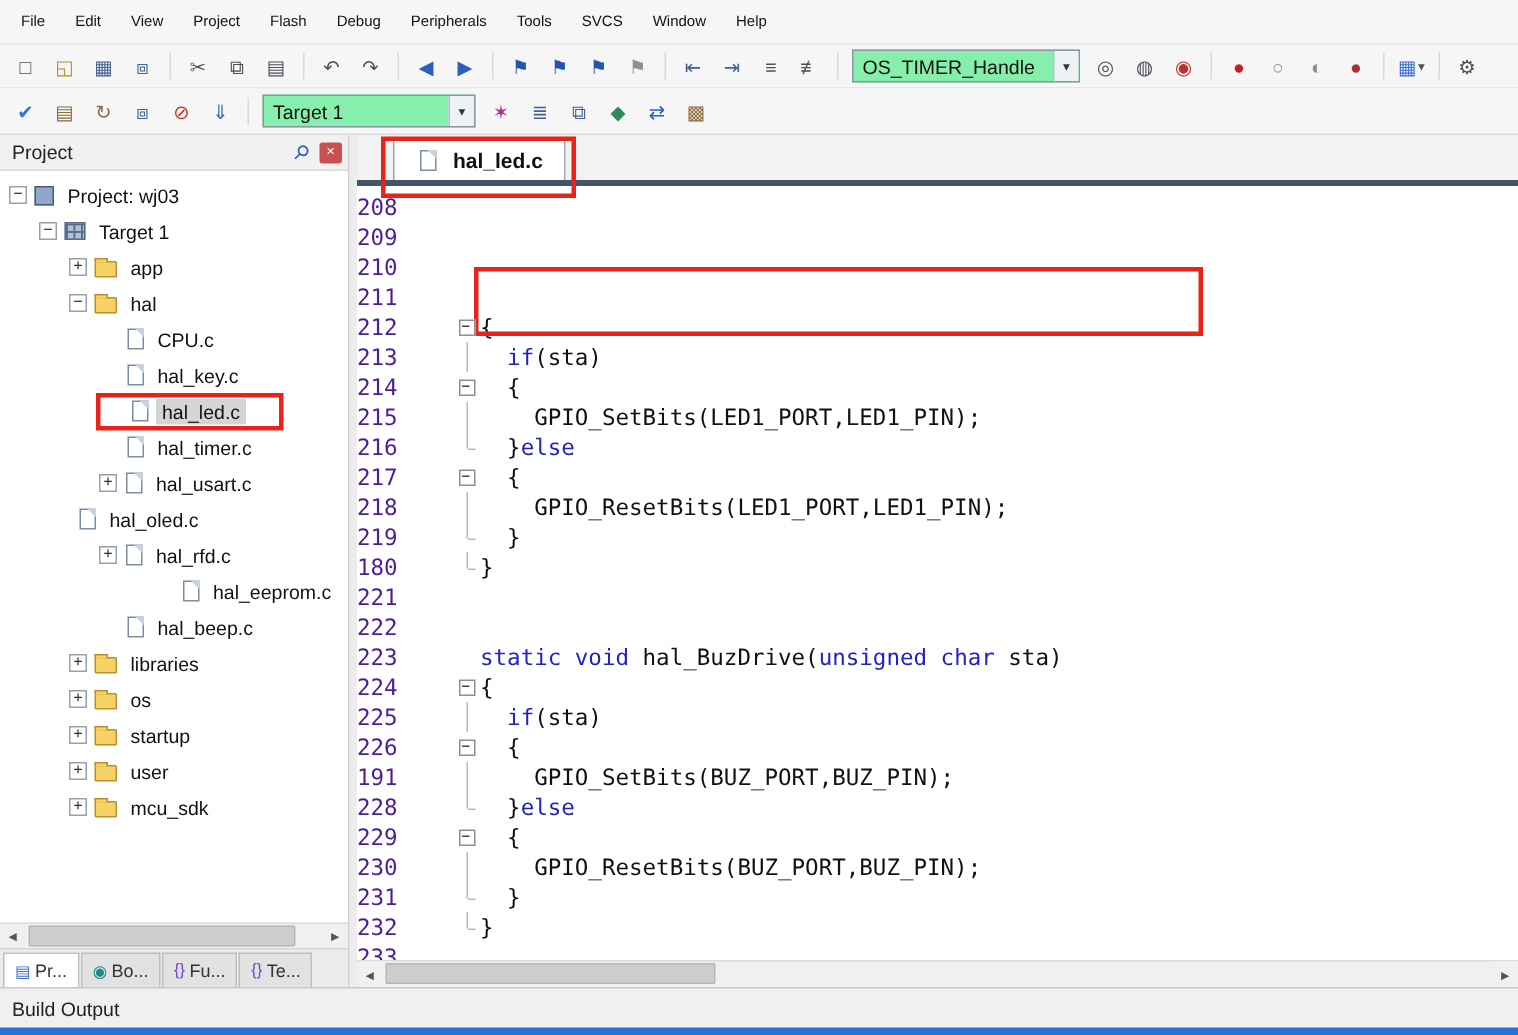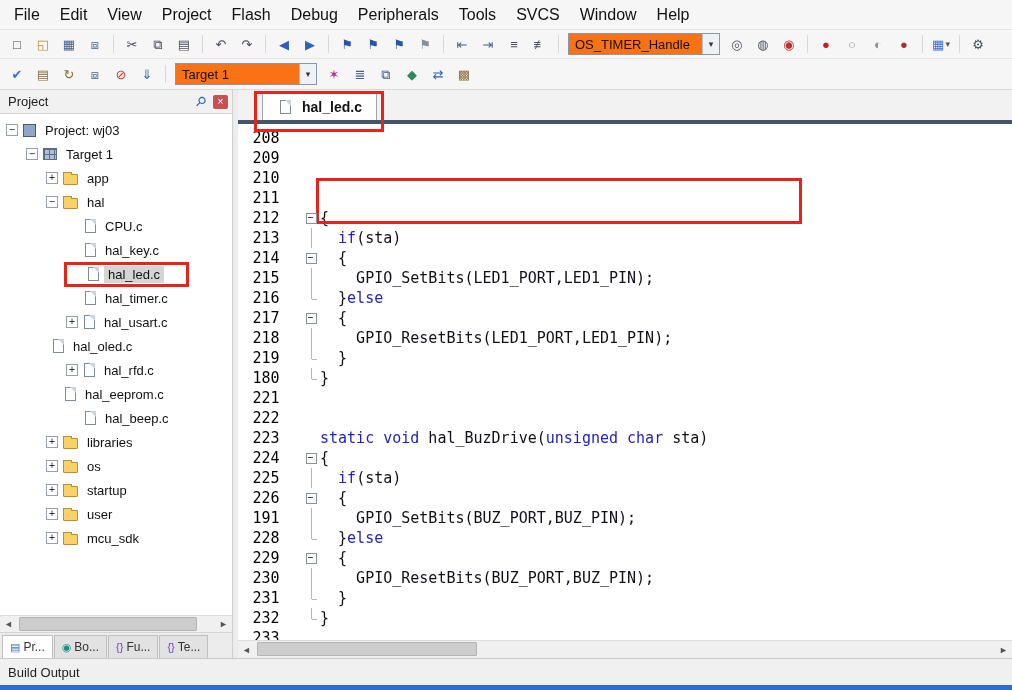--- a/index.html
+++ b/index.html
@@ -2,31 +2,31 @@
 <html><head>
 <meta charset="utf-8">
 <style>
   * { margin:0; padding:0; box-sizing:border-box; }
   html,body { width:1012px; height:690px; overflow:hidden; }
   body { font-family:"Liberation Sans", sans-serif; background:#f3f3f3; color:#1a1a1a; font-size:13px; }
   .app { width:1012px; height:690px; display:flex; flex-direction:column; background:#f3f3f3; }
 
   
   .menubar { height:30px; display:flex; align-items:center; background:#f6f6f6; border-bottom:1px solid #e3e3e3; padding-left:4px; }
-  .menu-item { padding:5px 10px; font-size:16px; color:#111; cursor:default; }
+  .menu-item { padding:5px 10px; font-size:10px; color:#111; cursor:default; }
 
   
   .toolbar { display:flex; align-items:center; background:#f6f6f6; padding:0 4px; }
   .tb1 { height:29px; border-bottom:1px solid #e6e6e6; }
   .tb2 { height:31px; border-bottom:1px solid #d9d9d9; }
   .tb-btn { width:24px; height:22px; display:flex; align-items:center; justify-content:center; margin:0 1px; border:1px solid transparent; border-radius:2px; }
   .tb-glyph { font-size:13px; color:#4a4f58; line-height:1; }
   .tb-dd { font-size:9px; color:#555; margin-left:1px; }
   .tb-sep { width:1px; height:18px; background:#d8d8d8; margin:0 5px; }
-  .tb-combo { height:22px; background:#f97316; border:1px solid #8a97a5; display:flex; align-items:center; margin:0 4px; }
+  .tb-combo { height:22px; background:#86efac; border:1px solid #8a97a5; display:flex; align-items:center; margin:0 4px; }
   .combo-text { padding:0 6px; font-size:13px; color:#111; flex:1; white-space:nowrap; overflow:hidden; }
   .combo-arrow { width:17px; height:100%; background:#eef1f5; border-left:1px solid #b7c0ca; display:flex; align-items:center; justify-content:center; font-size:9px; color:#333; }
   .combo-main { width:152px; }
   .combo-target { width:142px; }
 
   
   .main { flex:1; display:flex; background:#ececec; min-height:0; }
 
   
   .project-panel { width:233px; background:#fff; border-right:1px solid #cfcfcf; display:flex; flex-direction:column; min-height:0; }
@@ -62,21 +62,21 @@
   .ptab-glyph { font-size:11px; }
 
   
   .editor { flex:1; display:flex; flex-direction:column; background:#fff; margin-left:5px; min-width:0; min-height:0; }
   .tabbar { height:34px; flex:none; background:#f2f2f2; border-bottom:4px solid #46536d; display:flex; align-items:flex-end; padding-left:24px; position:relative; }
   .etab { height:27px; background:#fff; border:1px solid #9aa5b5; border-bottom:none; display:flex; align-items:center; gap:6px; padding:0 14px; font-weight:bold; font-size:14px; color:#111; }
   .tab-annotation { position:absolute; left:16px; top:1px; width:130px; height:41px; border:3px solid var(--ann); pointer-events:none; z-index:4; }
 
   .code-area { flex:1; overflow:hidden; position:relative; padding-top:4px; background:#fff; font-family:"DejaVu Sans Mono", monospace; font-size:15px; }
   .code-line { height:20px; display:flex; align-items:center; white-space:pre; }
-  .line-number { width:66px; flex:none; text-align:center; padding-right:10px; color:#000000; }
+  .line-number { width:66px; flex:none; text-align:left; padding-right:10px; color:#4c1d95; }
   .fold { width:16px; height:20px; flex:none; position:relative; }
   .fbox::before { content:""; position:absolute; left:2px; top:5px; width:9px; height:9px; border:1px solid #8a9099; background:#fff; }
   .fbox::after { content:""; position:absolute; left:4px; top:9px; width:5px; height:1px; background:#444; }
   .fline::before { content:""; position:absolute; left:7px; top:0; width:1px; height:100%; background:#b2b8c0; }
   .fend::before { content:""; position:absolute; left:7px; top:0; width:1px; height:11px; background:#b2b8c0; }
   .fend::after { content:""; position:absolute; left:8px; top:11px; width:5px; height:1px; background:#b2b8c0; }
   .code-text { white-space:pre; }
   .tok-kw { color:var(--kw); }
   .tok-pl { color:#101018; }
   .code-annotation { position:absolute; left:78px; width:486px; height:46px; border:3px solid var(--ann); pointer-events:none; }
@@ -311,21 +311,21 @@
           <div class="tree-row" style="padding-left: 34px;">
             <span class="expander"></span>
             <span class="node-icon file-icon"></span>
             <span class="tree-label">hal_oled.c</span>
           </div>
           <div class="tree-row" style="padding-left: 66px;">
             <span class="expander box">+</span>
             <span class="node-icon file-icon"></span>
             <span class="tree-label">hal_rfd.c</span>
           </div>
-          <div class="tree-row" style="padding-left: 46px;">
+          <div class="tree-row" style="padding-left: 66px; margin-left: 37px;">
             <span class="expander"></span>
             <span class="node-icon file-icon"></span>
             <span class="tree-label">hal_eeprom.c</span>
           </div>
           <div class="tree-row" style="padding-left: 66px;">
             <span class="expander"></span>
             <span class="node-icon file-icon"></span>
             <span class="tree-label">hal_beep.c</span>
           </div>
           <div class="tree-row" style="padding-left: 46px;">

